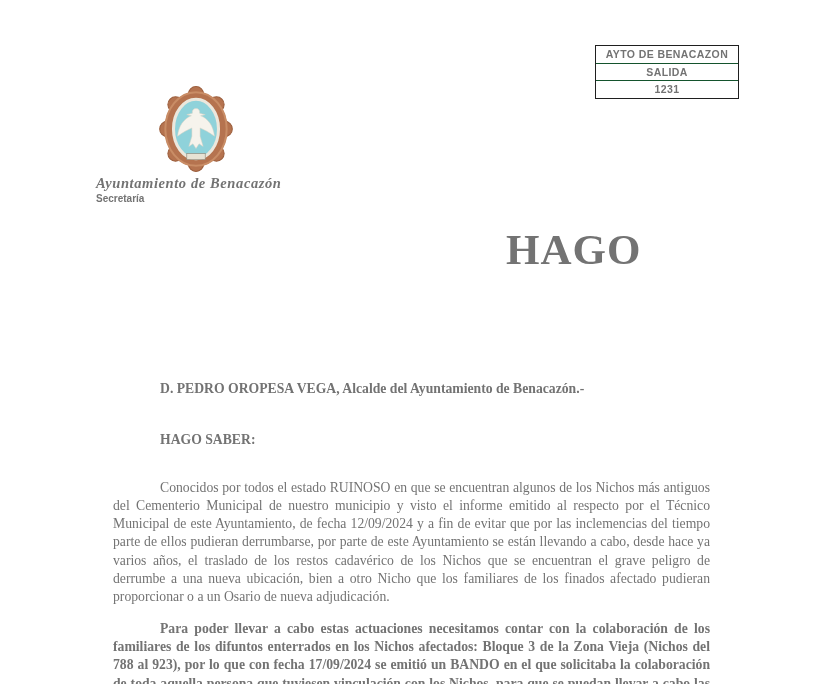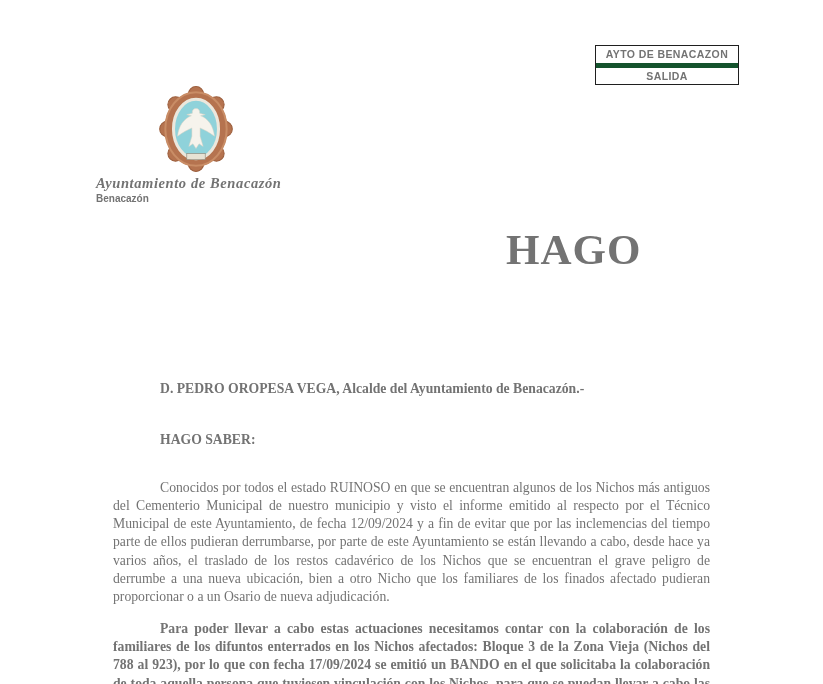--- a/index.html
+++ b/index.html
@@ -23,21 +23,21 @@
     width: 144px;
     border: 1.5px solid #1f1f1f;
     font-family: "Liberation Sans", sans-serif;
     font-weight: bold;
     font-size: 10.5px;
     text-align: center;
     background: #ffffff;
   }
   .stamp-row {
     padding: 2px 2px 2.5px 2px;
-    border-top: 5px solid #14532d;
+    border-top: 1px solid #14532d;
     letter-spacing: 0.4px;
     white-space: nowrap;
   }
   .stamp-row:first-child { border-top: none; }
 
   
   .seal {
     position: absolute;
     left: 158px;
     top: 53px;
@@ -112,20 +112,21 @@
   .para-2 { margin-top: 13px; font-weight: bold; }
 </style>
 </head>
 <body>
 
 <div class="page">
 
   <div class="stamp">
     <div class="stamp-row">AYTO DE BENACAZON</div>
     <div class="stamp-row">SALIDA</div>
+    <div class="stamp-row">1231</div>
   </div>
 
   <div class="seal">
     <svg viewBox="0 0 74 86" xmlns="http://www.w3.org/2000/svg" aria-hidden="true">
 
       <g fill="#b5734f" stroke="#9c5f3e" stroke-width="1">
         <circle cx="37" cy="9" r="7.5"></circle>
         <circle cx="37" cy="77" r="7.5"></circle>
         <circle cx="9" cy="43" r="7.5"></circle>
         <circle cx="65" cy="43" r="7.5"></circle>
@@ -150,21 +151,21 @@
         C 20 40 25 33 32.5 30
         L 28 29 L 33.5 27.5
         C 33 25 34.5 23 37 23 Z"></path>
 
       <rect x="28" y="67" width="18" height="6" fill="#e7e2d4" stroke="#8a8374" stroke-width="0.6"></rect>
     </svg>
   </div>
 
   <div class="org-block">
     <div class="org-name">Ayuntamiento de Benacazón</div>
-    <div class="dept-name">Benacazón</div>
+    <div class="dept-name">Secretaría</div>
   </div>
 
   <div class="title-block">
     <div class="title-main">HAGO</div>
   </div>
 
   <div class="body-text">
     <p class="salutation">D. PEDRO OROPESA VEGA,  Alcalde del Ayuntamiento de Benacazón.-</p>
     <p class="hago-saber">HAGO SABER:</p>
     <p class="para para-1">Conocidos por todos el estado RUINOSO en que se encuentran algunos de los Nichos más antiguos del Cementerio Municipal de nuestro municipio y visto el informe emitido al respecto por el Técnico Municipal de este Ayuntamiento, de fecha 12/09/2024 y a fin de evitar que por las inclemencias del tiempo parte de ellos pudieran derrumbarse, por parte de este Ayuntamiento se están llevando a cabo, desde hace ya varios años, el traslado de los restos cadavérico de los Nichos que se encuentran el grave peligro de derrumbe a una nueva ubicación, bien a otro Nicho que los familiares de los finados afectado pudieran proporcionar o a un Osario de nueva adjudicación.</p>

